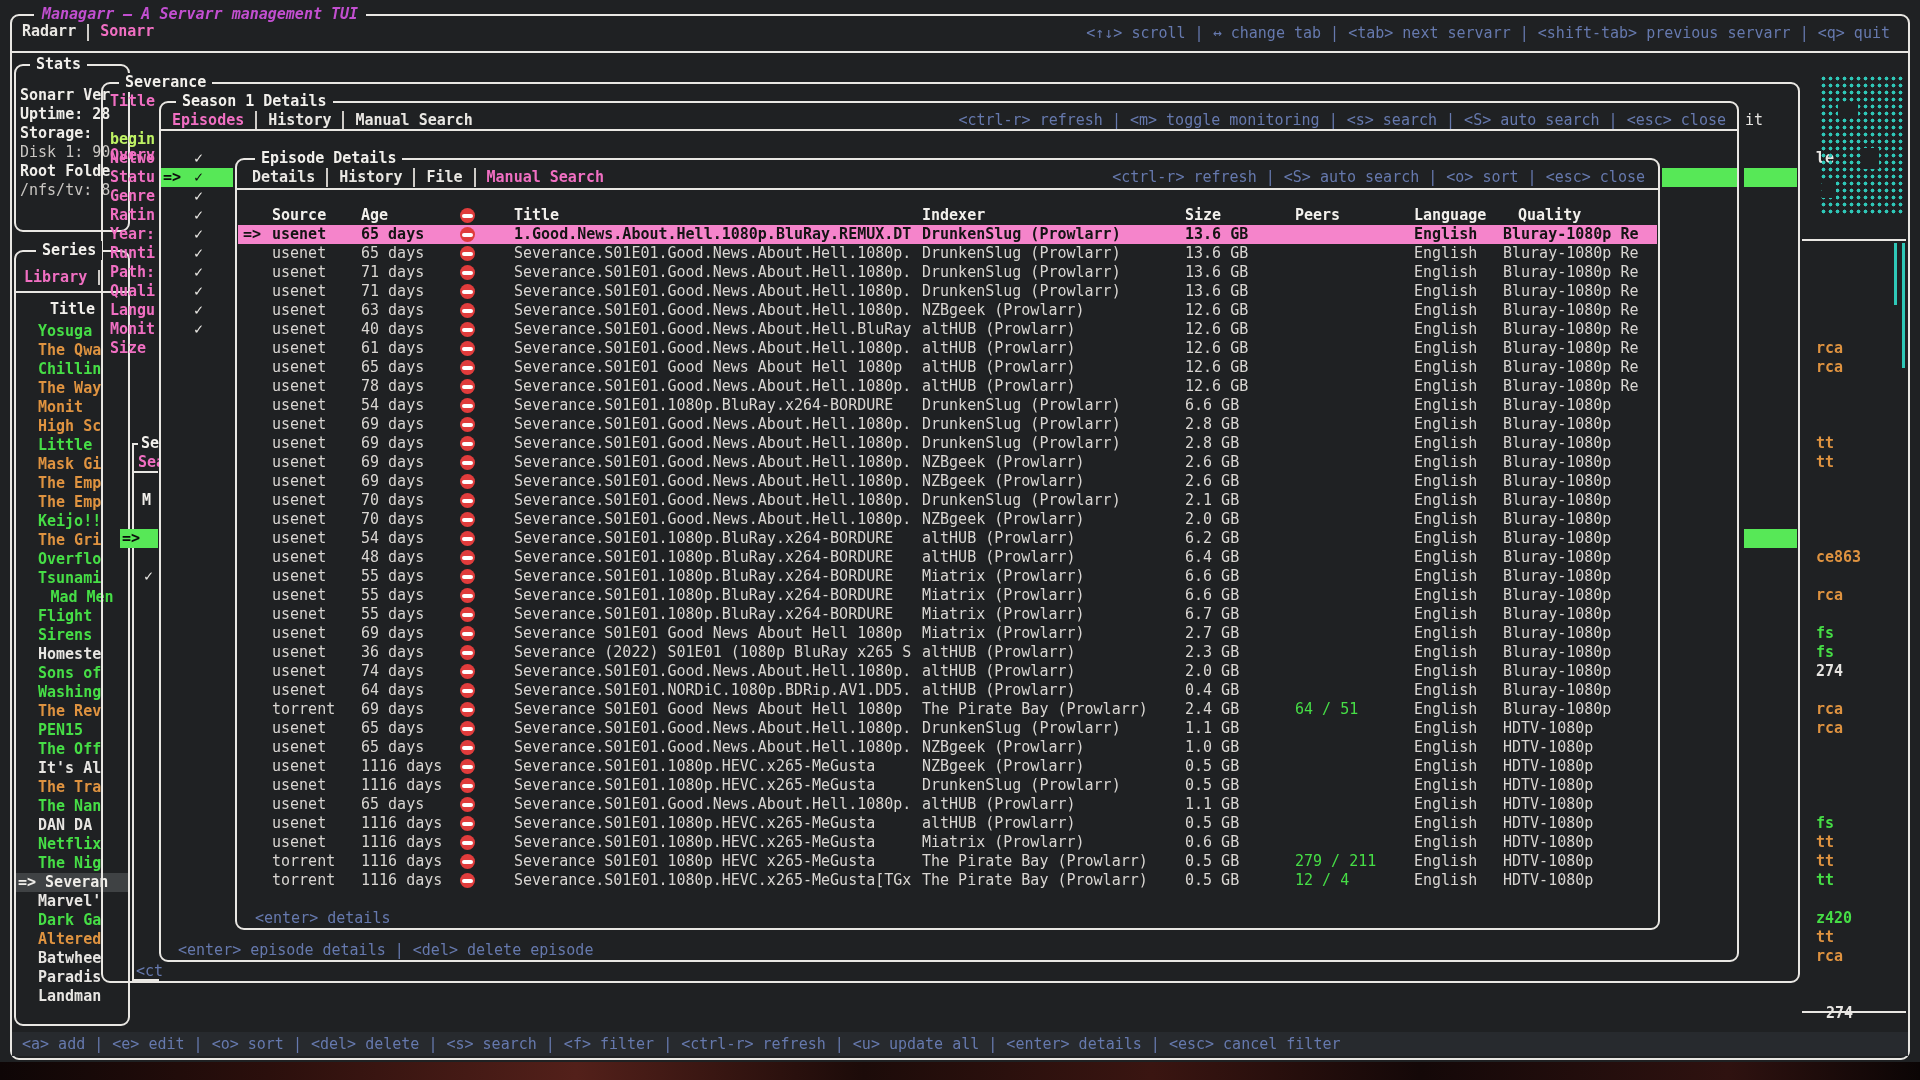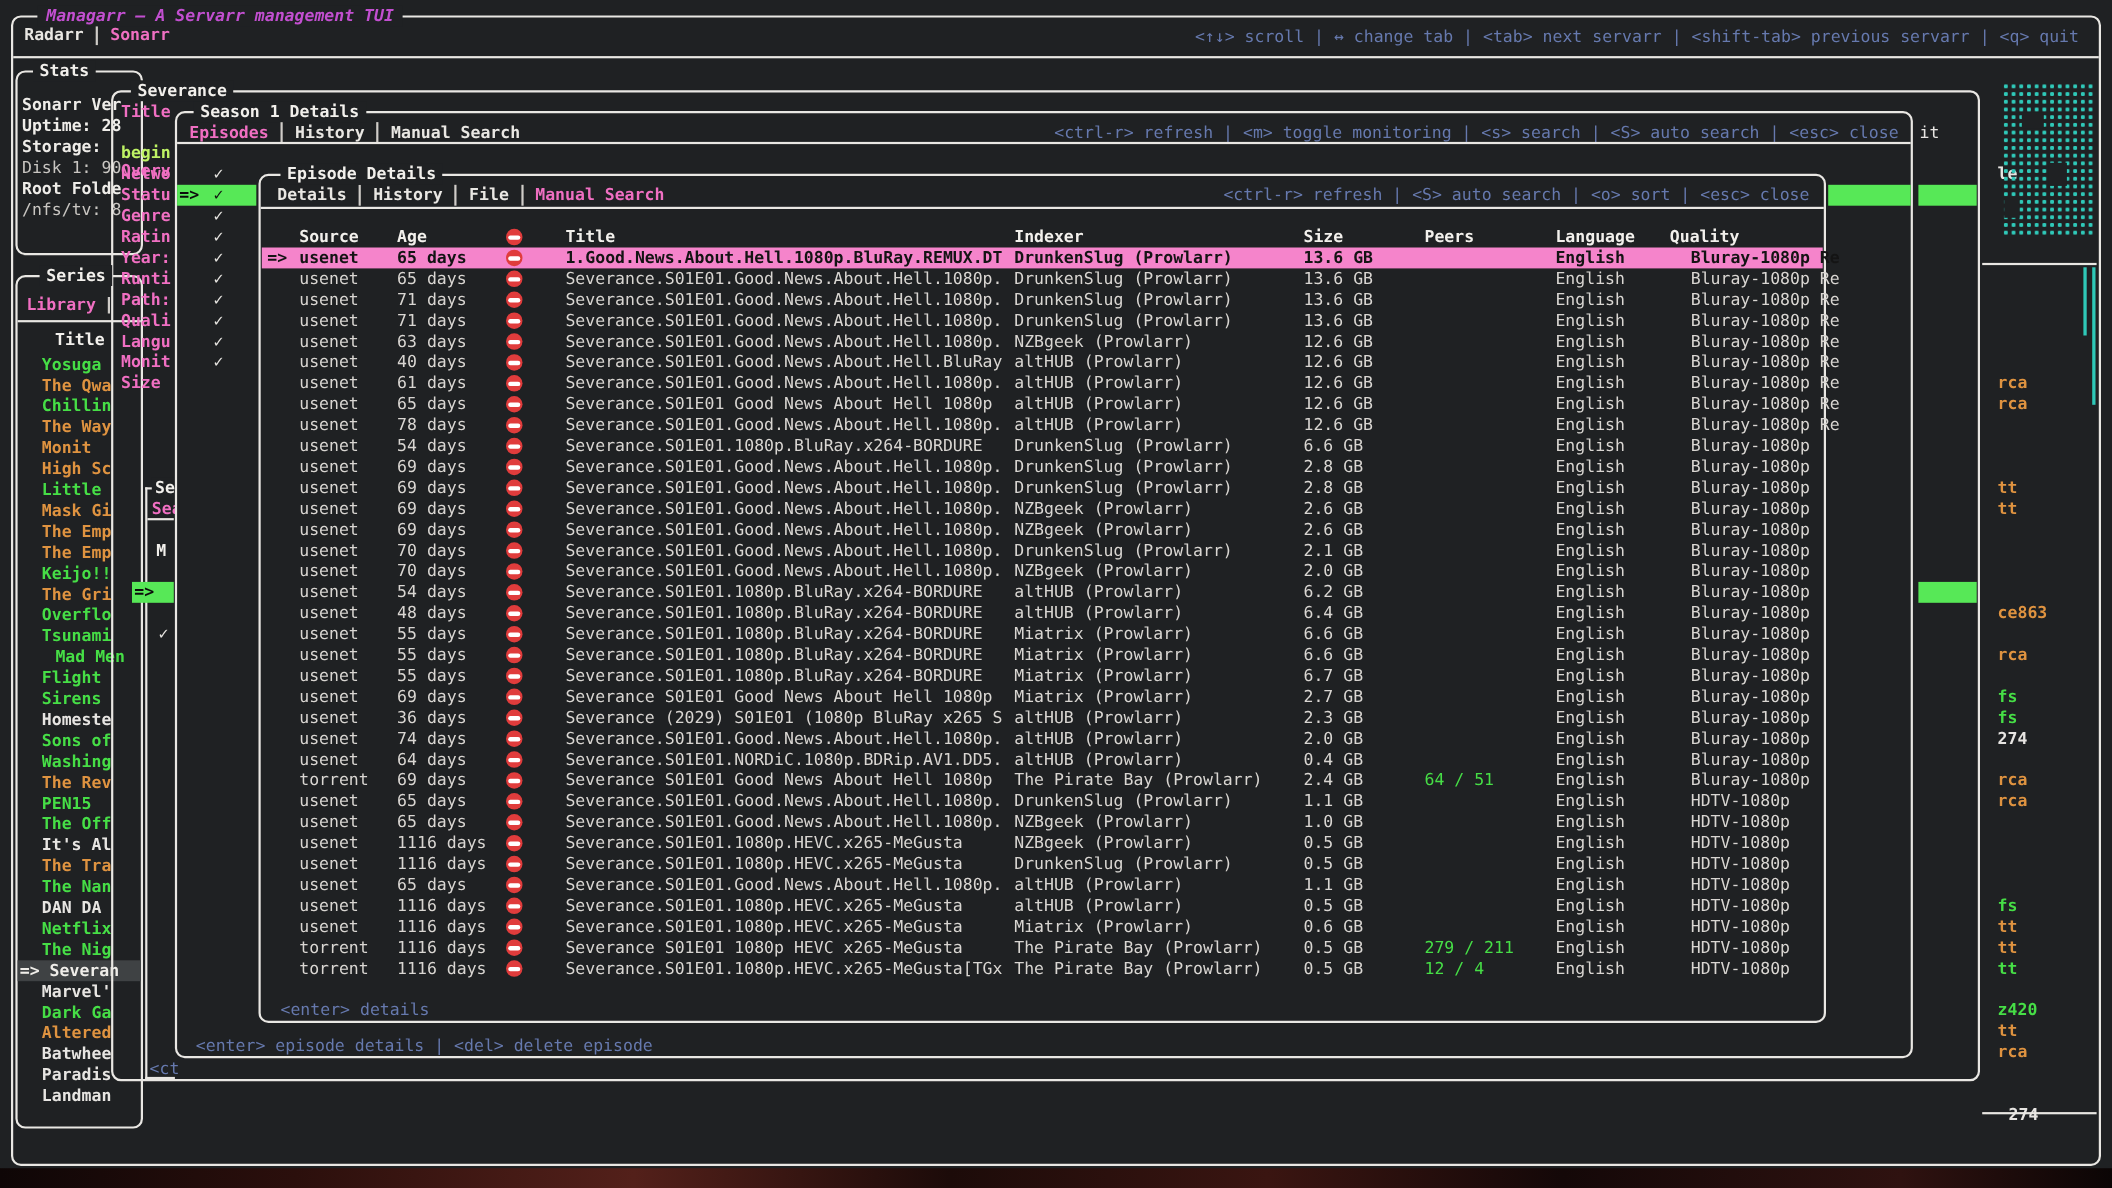--- a/index.html
+++ b/index.html
@@ -45,21 +45,21 @@
   .rcell{position:absolute;top:0;overflow:hidden;white-space:pre}
   .r-arrow{left:5px;width:28px}
   .r-source{left:34px;width:85px}
   .r-age{left:123px;width:95px}
   .r-title{left:276px;width:406px}
   .r-indexer{left:684px;width:260px}
   .r-size{left:947px;width:90px}
   .r-peers{left:1057px;width:100px;color:#46de46}
   .release-row.selected .r-peers{color:#141414}
   .r-lang{left:1176px;width:100px}
-  .r-quality{left:1299px;width:138px}
+  .r-quality{left:1265px;width:138px}
   .rej{position:absolute;width:15px;height:15px;border-radius:50%;background:#e03c3c;top:2px}
   .rej::after{content:"";position:absolute;left:2px;top:6px;width:11px;height:3.5px;background:#fff;border-radius:2px}
   .r-rej{left:222px}
   
   .frag{position:absolute;white-space:pre;font-weight:bold}
   
   .braille{position:absolute;left:1820px;top:75px;width:85px;height:140px;border-radius:5px;
            background-image:radial-gradient(circle,#2fc8b8 1.7px,transparent 2.2px);background-size:7px 7px}
   .bpatch{position:absolute;background:#1f2123}
   .tealline{position:absolute;width:3px;background:#2fc8b8}
@@ -488,21 +488,21 @@
         <span class="rcell r-size">2.7 GB</span>
         <span class="rcell r-peers"></span>
         <span class="rcell r-lang">English</span>
         <span class="rcell r-quality">Bluray-1080p</span>
       </div>
       <div class="release-row" style="top: 643px;">
         <span class="rcell r-arrow"></span>
         <span class="rcell r-source">usenet</span>
         <span class="rcell r-age">36 days</span>
         <span class="rej r-rej"></span>
-        <span class="rcell r-title">Severance (2029) S01E01 (1080p BluRay x265 S</span>
+        <span class="rcell r-title">Severance (2022) S01E01 (1080p BluRay x265 S</span>
         <span class="rcell r-indexer">altHUB (Prowlarr)</span>
         <span class="rcell r-size">2.3 GB</span>
         <span class="rcell r-peers"></span>
         <span class="rcell r-lang">English</span>
         <span class="rcell r-quality">Bluray-1080p</span>
       </div>
       <div class="release-row" style="top: 662px;">
         <span class="rcell r-arrow"></span>
         <span class="rcell r-source">usenet</span>
         <span class="rcell r-age">74 days</span>
@@ -676,14 +676,17 @@
 
   <div class="braille"></div>
   <div class="bpatch" style="left:1838px;top:102px;width:20px;height:15px"></div>
   <div class="bpatch" style="left:1862px;top:148px;width:17px;height:21px"></div>
   <div class="bpatch" style="left:1822px;top:180px;width:14px;height:18px"></div>
   <div class="tealline" style="left:1894px;top:243px;height:62px"></div>
   <div class="tealline" style="left:1902px;top:243px;height:125px"></div>
   <div class="hline" style="left:1802px;top:239px;width:104px"></div>
   <div class="hline" style="left:1802px;top:1011px;width:104px"></div>
 
+  <div class="bottom-bar">
+    <div class="kb">&lt;a&gt; add | &lt;e&gt; edit | &lt;o&gt; sort | &lt;del&gt; delete | &lt;s&gt; search | &lt;f&gt; filter | &lt;ctrl-r&gt; refresh | &lt;u&gt; update all | &lt;enter&gt; details | &lt;esc&gt; cancel filter</div>
+  </div>
 
 </div>
 
 </body></html>

